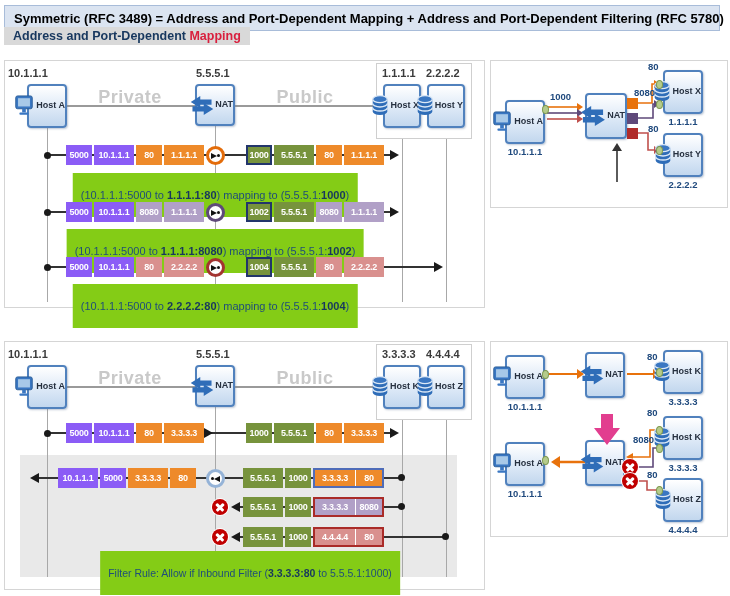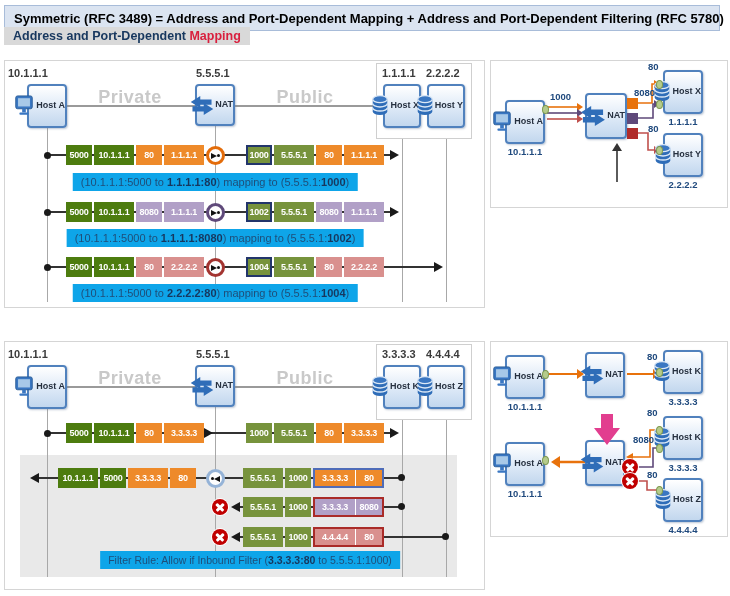--- a/index.html
+++ b/index.html
@@ -17,32 +17,32 @@
   .node .nlabel{font-size:9px;font-weight:bold;color:#26303f;line-height:10px;padding-bottom:2px;white-space:nowrap}
   .vline{position:absolute;width:1px;background:#a8a8a8;z-index:2}
   .mline{position:absolute;height:2px;background:#333;z-index:2}
   .gline{background:#9a9a9a}
   .dot{position:absolute;width:7px;height:7px;border-radius:50%;background:#1a1a1a;z-index:3}
   .arr-r{position:absolute;width:0;height:0;border:5px solid transparent;border-left:9px solid #1a1a1a;border-right:0;z-index:3}
   .arr-l{position:absolute;width:0;height:0;border:5px solid transparent;border-right:9px solid #1a1a1a;border-left:0;z-index:3}
   .pk{display:flex;position:absolute;gap:2px;z-index:3}
   .pk .b{height:20px;line-height:20px;text-align:center;color:#fff;font-size:9px;font-weight:bold;letter-spacing:-.2px;box-sizing:border-box}
   .w26{width:26px}.w40{width:40px}
-  .bg-gray{background:#4d7c0f}.bg-orange{background:#ee8a2a}.bg-green{background:#77933c}.bg-purple{background:#b1a0c7}.bg-rose{background:#d9908e}
+  .bg-gray{background:#8b5cf6}.bg-orange{background:#ee8a2a}.bg-green{background:#77933c}.bg-purple{background:#b1a0c7}.bg-rose{background:#d9908e}
   .bd-navy{border:2px solid #22356b;line-height:16px !important}
   .combo{display:flex;align-items:stretch;height:20px;box-sizing:border-box;border:2px solid}
   .combo .b{height:16px;line-height:16px}
   .combo .sep{width:1px;background:#fff}
   .bd-blue{border-color:#4f6cb8}.bd-red{border-color:#aa2b28}
   .ring{position:absolute;width:13px;height:13px;border-radius:50%;background:#fdfdfd;border:3px solid;z-index:5;display:flex;align-items:center;justify-content:center}
   .ring-orange{border-color:#e36c0a}.ring-purple{border-color:#5f497a}.ring-red{border-color:#a33430}.ring-blue{border-color:#95b3d7}
   .ma-r{width:0;height:0;border:3px solid transparent;border-left:6px solid #111;border-right:0}
   .ma-l{width:0;height:0;border:3px solid transparent;border-right:6px solid #111;border-left:0}
   .md{width:3px;height:3px;background:#111;border-radius:50%}
-  .cap{position:absolute;background:#0ea5e9;color:#1f4e79;font-size:11px;line-height:18px;height:18px;padding:0 8px;white-space:nowrap;transform:translateX(-50%);z-index:3}
+  .cap{position:absolute;background:#84cc16;color:#1f4e79;font-size:11px;line-height:18px;height:18px;padding:13px 8px;white-space:nowrap;transform:translateX(-50%);z-index:3}
   .cap b{color:#17375e}
   .fcap{font-size:10.5px}
   .grayzone{position:absolute;background:#e9e9e9;z-index:1}
   .xmark{position:absolute;width:16px;height:16px;border-radius:50%;background:#c00000;z-index:5;box-shadow:0 0 0 1px #fff}
   .xmark:before,.xmark:after{content:"";position:absolute;left:3px;right:3px;top:6.8px;height:2.5px;background:#fff;border-radius:1px}
   .xmark:before{transform:rotate(45deg)}.xmark:after{transform:rotate(-45deg)}
   .port{position:absolute;width:7px;height:9px;border-radius:50%;background:#b5cb8b;border:1px solid #7f9a51;z-index:6;box-sizing:border-box}
   .sq{position:absolute;width:11px;height:11px;z-index:6}
   .plabel{position:absolute;font-size:9.5px;font-weight:bold;color:#1f497d;white-space:nowrap;z-index:6}
   .ip2{position:absolute;font-size:9.5px;font-weight:bold;color:#1f497d;text-align:center;white-space:nowrap;z-index:6}

